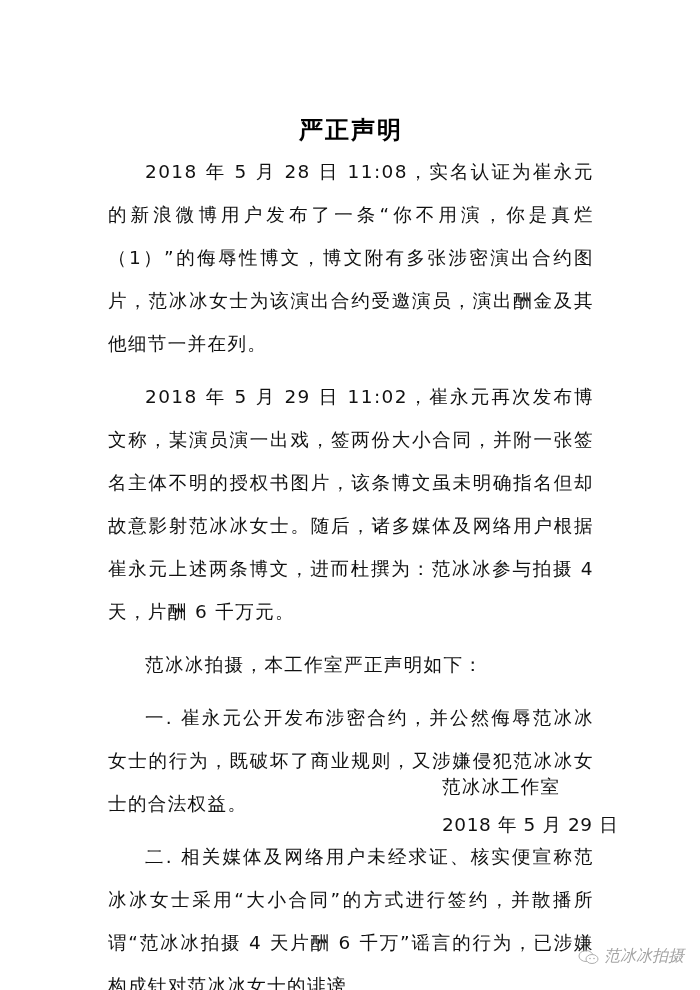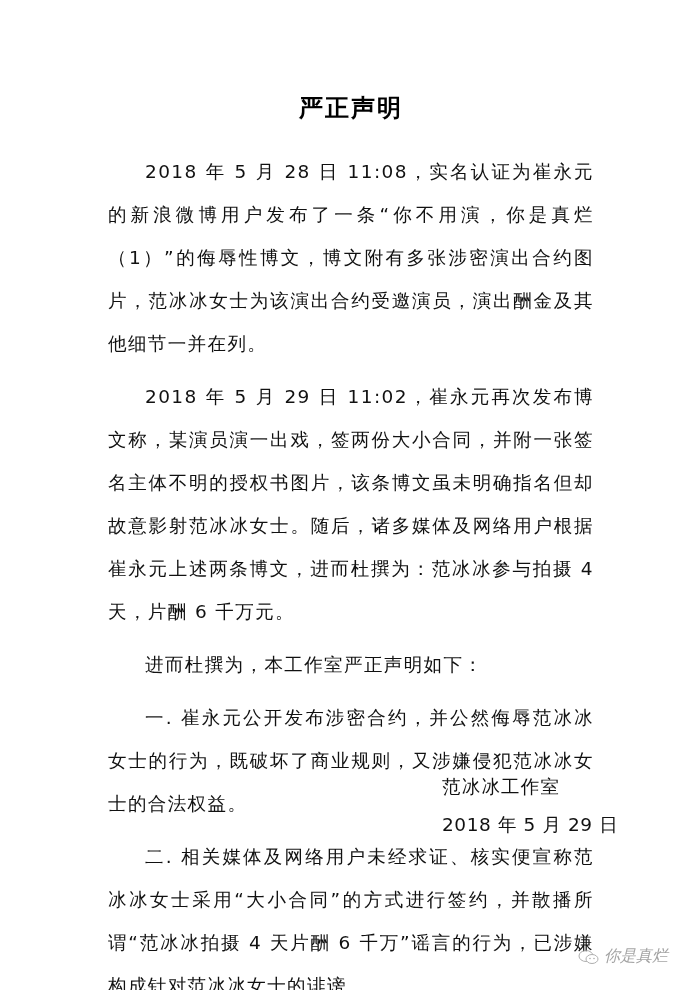--- a/index.html
+++ b/index.html
@@ -2,21 +2,21 @@
 <html><head>
 <meta charset="utf-8">
 <style>
   html, body { margin: 0; padding: 0; }
   body {
     width: 700px; height: 990px; background: #ffffff; position: relative; overflow: hidden;
     font-family: "DejaVu Sans", "Liberation Sans", sans-serif; color: #111111;
   }
   .page { position: absolute; left: 108px; top: 0; width: 486px; }
   .title {
-    position: absolute; left: 0; width: 486px; top: 92px; text-align: center;
+    position: absolute; left: 0; width: 486px; top: 114px; text-align: center;
     font-size: 24px; font-weight: bold; letter-spacing: 2px; color: #000;
   }
   .body { position: absolute; left: 0; top: 150px; width: 486px; }
   .para {
     font-size: 18.5px; line-height: 43px; text-indent: 2em; margin: 0 0 10px 0;
     text-align: justify; text-align-last: left; letter-spacing: 1.4px; word-break: break-all;
   }
   .sign { position: absolute; left: 334px; font-size: 18.5px; letter-spacing: 1.2px; white-space: nowrap; }
   .sign.org { top: 774px; text-align: center; }
   .sign.date { top: 812px; letter-spacing: 0.6px; }
@@ -27,30 +27,30 @@
   .wm-icon { width: 22px; height: 16px; }
 </style>
 </head>
 <body>
 
 <div class="page">
   <div class="title">严正声明</div>
   <div class="body">
     <p class="para">2018 年 5 月 28 日 11:08，实名认证为崔永元的新浪微博用户发布了一条“你不用演，你是真烂（1）”的侮辱性博文，博文附有多张涉密演出合约图片，范冰冰女士为该演出合约受邀演员，演出酬金及其他细节一并在列。</p>
     <p class="para">2018 年 5 月 29 日 11:02，崔永元再次发布博文称，某演员演一出戏，签两份大小合同，并附一张签名主体不明的授权书图片，该条博文虽未明确指名但却故意影射范冰冰女士。随后，诸多媒体及网络用户根据崔永元上述两条博文，进而杜撰为：范冰冰参与拍摄 4 天，片酬 6 千万元。</p>
-    <p class="para">进而杜撰为，本工作室严正声明如下：</p>
+    <p class="para">范冰冰拍摄，本工作室严正声明如下：</p>
     <p class="para">一. 崔永元公开发布涉密合约，并公然侮辱范冰冰女士的行为，既破坏了商业规则，又涉嫌侵犯范冰冰女士的合法权益。</p>
     <p class="para">二. 相关媒体及网络用户未经求证、核实便宣称范冰冰女士采用“大小合同”的方式进行签约，并散播所谓“范冰冰拍摄 4 天片酬 6 千万”谣言的行为，已涉嫌构成针对范冰冰女士的诽谤。</p>
     <p class="para">三. 本工作室严正警告相关主体即刻删撤侵权内容，并停止传播不实信息，以免导致己方法律责任的承担。</p>
   </div>
   <div class="sign org">范冰冰工作室</div>
   <div class="sign date">2018 年 5 月 29 日</div>
 </div>
 
 <div class="watermark">
   <svg class="wm-icon" viewBox="0 0 22 16">
     <ellipse cx="8" cy="7" rx="7" ry="5.5" fill="none" stroke="#9a9a9a" stroke-width="1"></ellipse>
     <ellipse cx="14" cy="10" rx="6" ry="4.5" fill="#fff" stroke="#9a9a9a" stroke-width="1"></ellipse>
     <circle cx="12" cy="9.5" r="0.8" fill="#9a9a9a"></circle>
     <circle cx="16" cy="9.5" r="0.8" fill="#9a9a9a"></circle>
   </svg>
-  <span>你是真烂</span>
+  <span>范冰冰拍摄</span>
 </div>
 
 </body></html>

